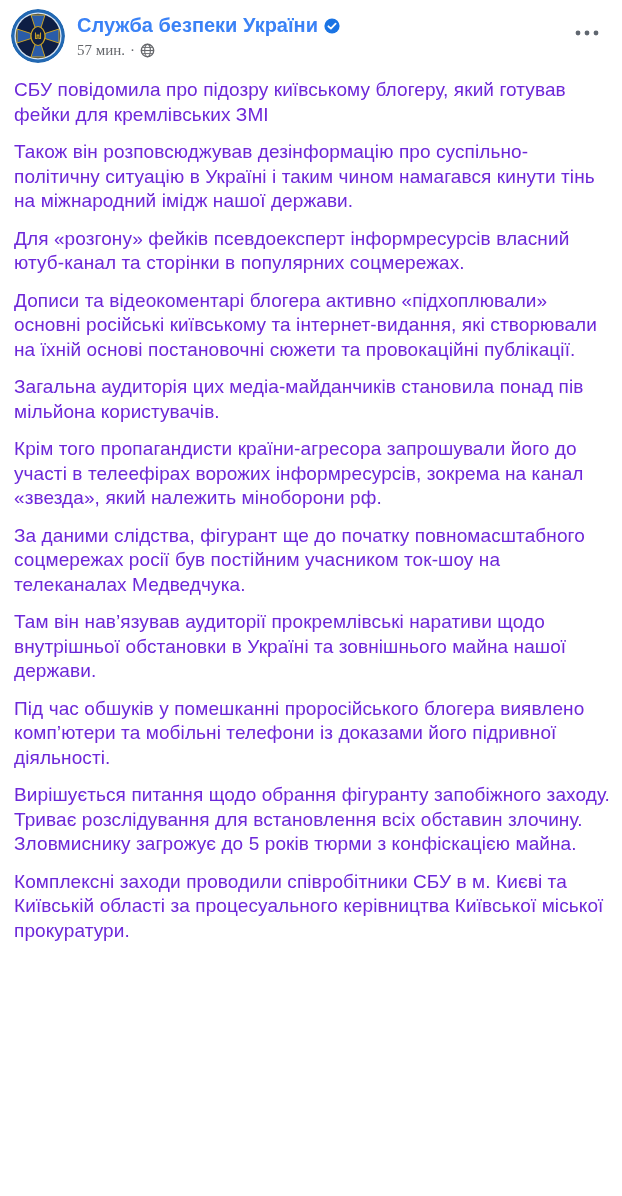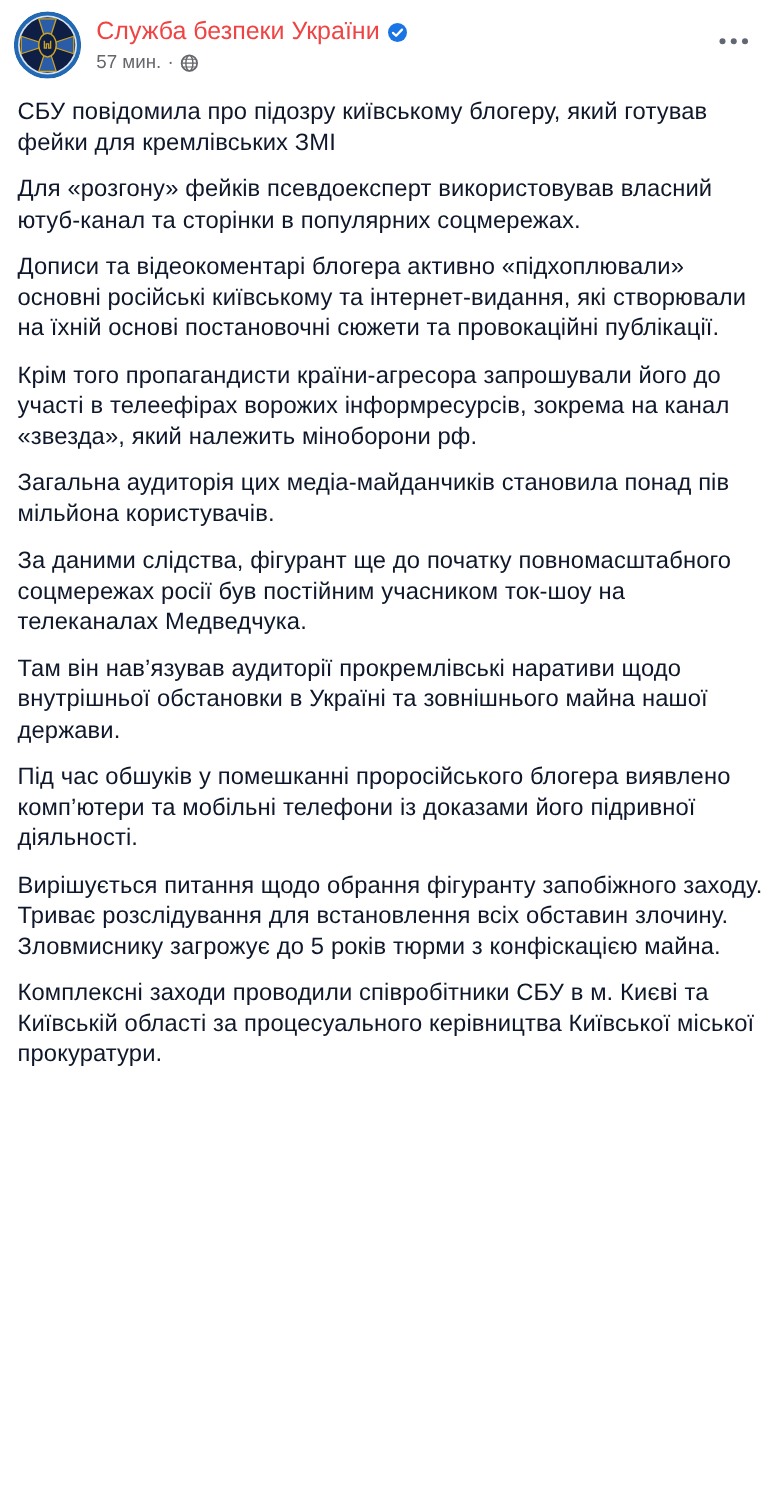--- a/index.html
+++ b/index.html
@@ -35,40 +35,41 @@
     padding-top: 3px;
     min-width: 0;
   }
   .name-row {
     display: flex;
     align-items: center;
     gap: 6px;
   }
   .page-name {
     font-size: 20px;
-    font-weight: 400;
+    font-weight: 700;
     line-height: 26px;
-    color: #ef4444;
+    color: #3b82f6;
     cursor: pointer;
     white-space: nowrap;
   }
   .verified {
     display: inline-flex;
     width: 16px;
     height: 16px;
     margin-top: 2px;
   }
   .meta-row {
     display: flex;
     align-items: center;
     gap: 5px;
     margin-top: 2px;
     font-size: 15px;
     line-height: 20px;
     color: #65676b;
+    font-family: Liberation Serif, serif;
   }
   .timestamp { cursor: pointer; }
   .meta-sep { color: #65676b; }
   .globe { display: inline-flex; width: 15px; height: 15px; }
   .more-btn {
     margin-left: auto;
     margin-top: 14px;
     border: none;
     background: transparent;
     padding: 6px;
@@ -77,21 +78,21 @@
     line-height: 0;
   }
   .post-body {
     padding: 15px 12px 6px 14px;
   }
   .post-body p {
     margin: 0 0 13px 0;
     font-size: 19px;
     line-height: 24.5px;
     font-weight: 400;
-    color: #0f172a;
+    color: #6d28d9;
     letter-spacing: 0.1px;
   }
 </style>
 </head>
 <body>
 
 <div class="post">
 
   <div class="post-header">
 
@@ -141,24 +142,25 @@
         <circle cx="4" cy="4" r="2.4"></circle>
         <circle cx="13" cy="4" r="2.4"></circle>
         <circle cx="22" cy="4" r="2.4"></circle>
       </svg>
     </button>
 
   </div>
 
   <div class="post-body">
     <p>СБУ повідомила про підозру київському блогеру, який готував фейки для кремлівських ЗМІ</p>
-    <p>Для «розгону» фейків псевдоексперт використовував власний ютуб-канал та сторінки в популярних соцмережах.</p>
+    <p>Також він розповсюджував дезінформацію про суспільно-політичну ситуацію в Україні і таким чином намагався кинути тінь на міжнародний імідж нашої держави.</p>
+    <p>Для «розгону» фейків псевдоексперт інформресурсів власний ютуб-канал та сторінки в популярних соцмережах.</p>
     <p>Дописи та відеокоментарі блогера активно «підхоплювали» основні російські київському та інтернет-видання, які створювали на їхній основі постановочні сюжети та провокаційні публікації.</p>
+    <p>Загальна аудиторія цих медіа-майданчиків становила понад пів мільйона користувачів.</p>
     <p>Крім того пропагандисти країни-агресора запрошували його до участі в телеефірах ворожих інформресурсів, зокрема на канал «звезда», який належить міноборони рф.</p>
-    <p>Загальна аудиторія цих медіа-майданчиків становила понад пів мільйона користувачів.</p>
     <p>За даними слідства, фігурант ще до початку повномасштабного соцмережах росії був постійним учасником ток-шоу на телеканалах Медведчука.</p>
     <p>Там він нав’язував аудиторії прокремлівські наративи щодо внутрішньої обстановки в Україні та зовнішнього майна нашої держави.</p>
     <p>Під час обшуків у помешканні проросійського блогера виявлено комп’ютери та мобільні телефони із доказами його підривної діяльності.</p>
     <p>Вирішується питання щодо обрання фігуранту запобіжного заходу. Триває розслідування для встановлення всіх обставин злочину. Зловмиснику загрожує до 5 років тюрми з конфіскацією майна.</p>
     <p>Комплексні заходи проводили співробітники СБУ в м. Києві та Київській області за процесуального керівництва Київської міської прокуратури.</p>
   </div>
 
 </div>
 
 </body></html>

